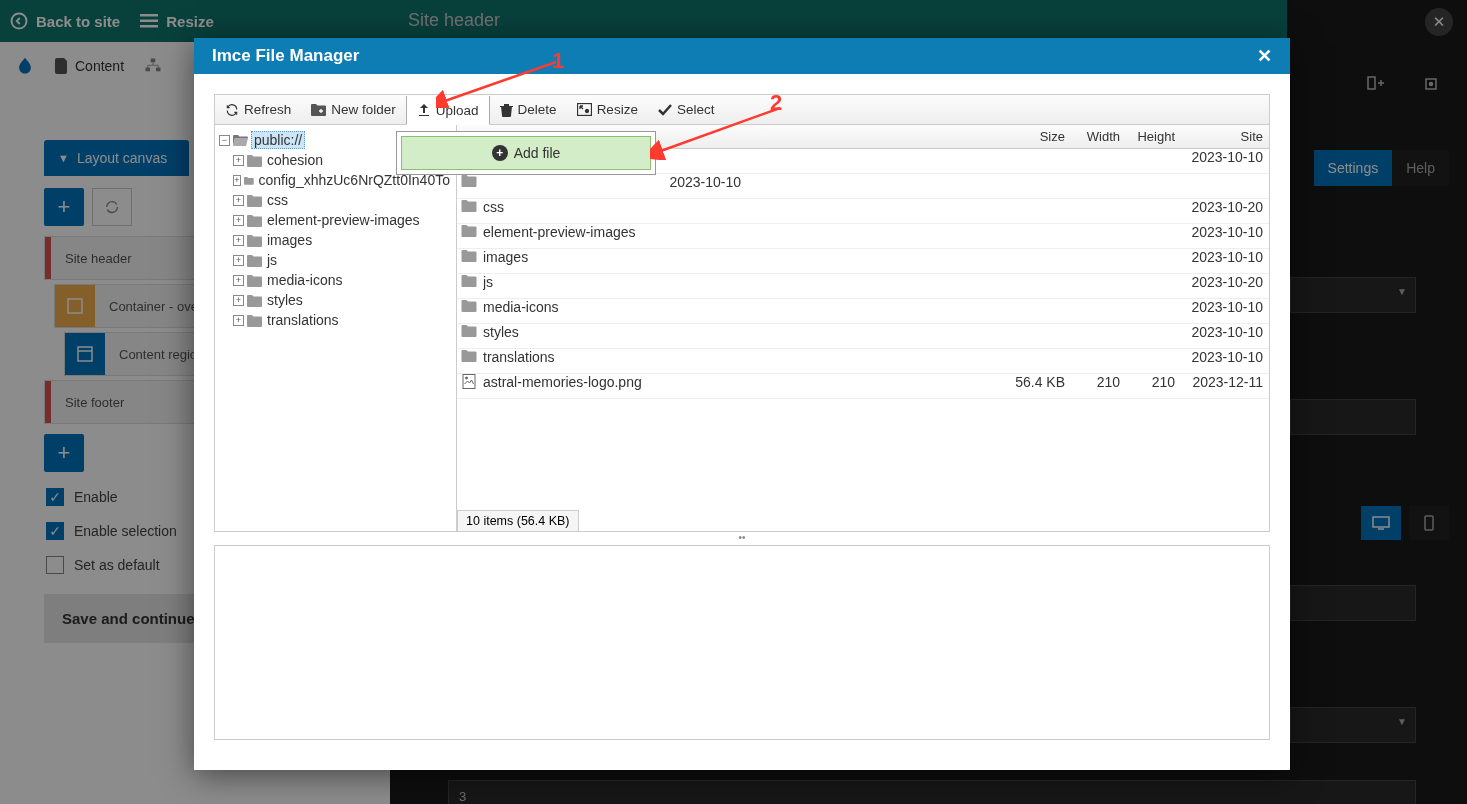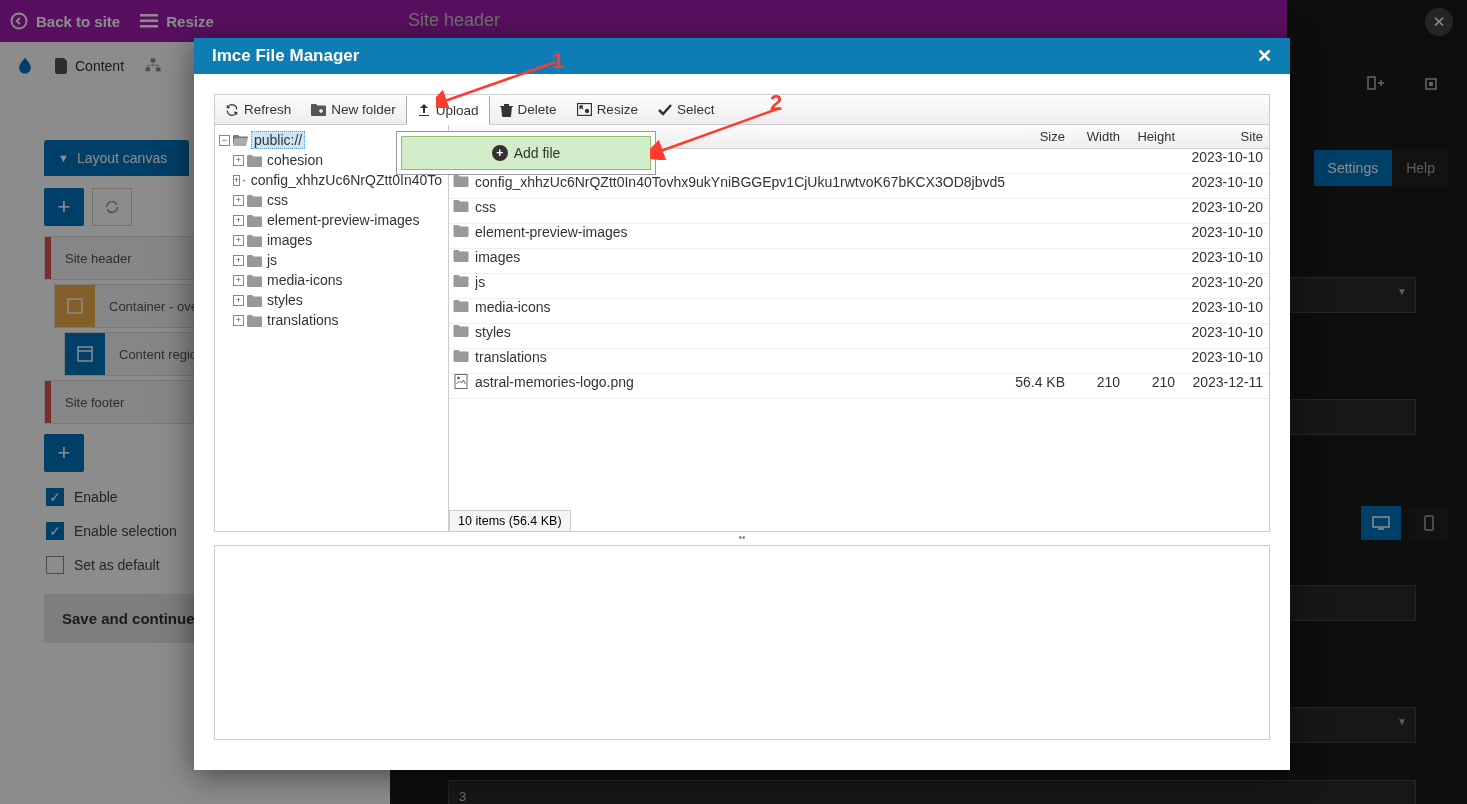--- a/index.html
+++ b/index.html
@@ -1,19 +1,19 @@
 <!DOCTYPE html>
 <html><head>
 <meta charset="utf-8">
 <style>
 * { margin:0; padding:0; box-sizing:border-box; font-family:-apple-system,BlinkMacSystemFont,"Segoe UI",Arial,sans-serif; }
 body { width:1467px; height:804px; background:#1a1a1a; overflow:hidden; position:relative; }
 
 
-.bg-toolbar { position:absolute; top:0; left:0; right:0; height:42px; background:#a21caf; display:flex; align-items:center; padding:0 10px; gap:20px; color:#fff; font-size:15px; font-weight:600; }
+.bg-toolbar { position:absolute; top:0; left:0; right:0; height:42px; background:#0f766e; display:flex; align-items:center; padding:0 10px; gap:20px; color:#fff; font-size:15px; font-weight:600; }
 .bg-toolbar .back { display:flex; align-items:center; gap:8px; }
 .bg-toolbar .manage { display:flex; align-items:center; gap:8px; }
 .bg-subtoolbar { position:absolute; top:42px; left:0; right:0; height:48px; background:#fff; display:flex; align-items:center; padding:0 15px; gap:20px; color:#333; font-size:14px; }
 .bg-subtoolbar .drupal { width:20px; height:20px; }
 .bg-subtoolbar .content { display:flex; align-items:center; gap:6px; }
 
 .bg-sidebar { position:absolute; top:90px; left:0; width:390px; bottom:0; background:#fff; padding:50px 0 0 44px; }
 .layout-header { background:#0074bd; color:#fff; padding:10px 14px; font-size:14px; display:flex; align-items:center; gap:8px; border-radius:3px 3px 0 0; width:145px;}
 .layout-items { margin-top:12px; }
 .btn-row { display:flex; gap:8px; margin:10px 0; }
@@ -374,21 +374,20 @@
                 <span class="nm"></span>
                 <span class="sz"></span>
                 <span class="w"></span>
                 <span class="h"></span>
                 <span class="dt">2023-10-10</span>
               </div>
               <div class="fm-row">
                 <svg class="folder-ic ic" viewBox="0 0 15 13" fill="#999">
                   <path d="M0 2a1 1 0 011-1h4l1.5 1.5H14a1 1 0 011 1V12a1 1 0 01-1 1H1a1 1 0 01-1-1V2z"></path>
                 </svg>
-                <span class="nm">config_xhhzUc6NrQZtt0In40Tovhx9ukYniBGGEpv1CjUku1rwtvoK67bKCX3OD8jbvd5</span>
                 <span class="sz"></span>
                 <span class="w"></span>
                 <span class="h"></span>
                 <span class="dt">2023-10-10</span>
               </div>
               <div class="fm-row">
                 <svg class="folder-ic ic" viewBox="0 0 15 13" fill="#999">
                   <path d="M0 2a1 1 0 011-1h4l1.5 1.5H14a1 1 0 011 1V12a1 1 0 01-1 1H1a1 1 0 01-1-1V2z"></path>
                 </svg>
                 <span class="nm">css</span>

